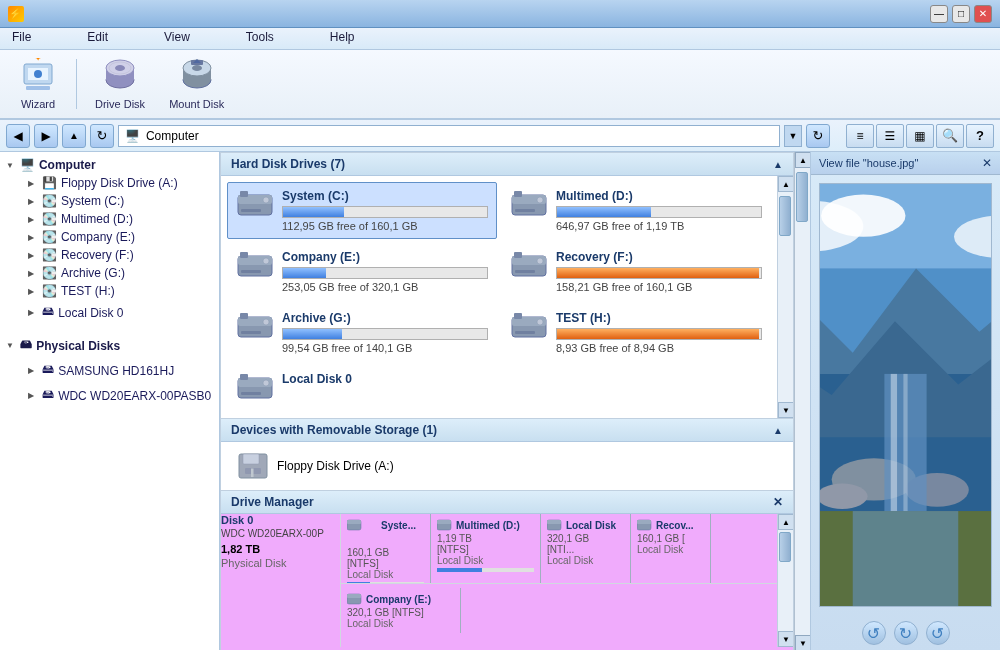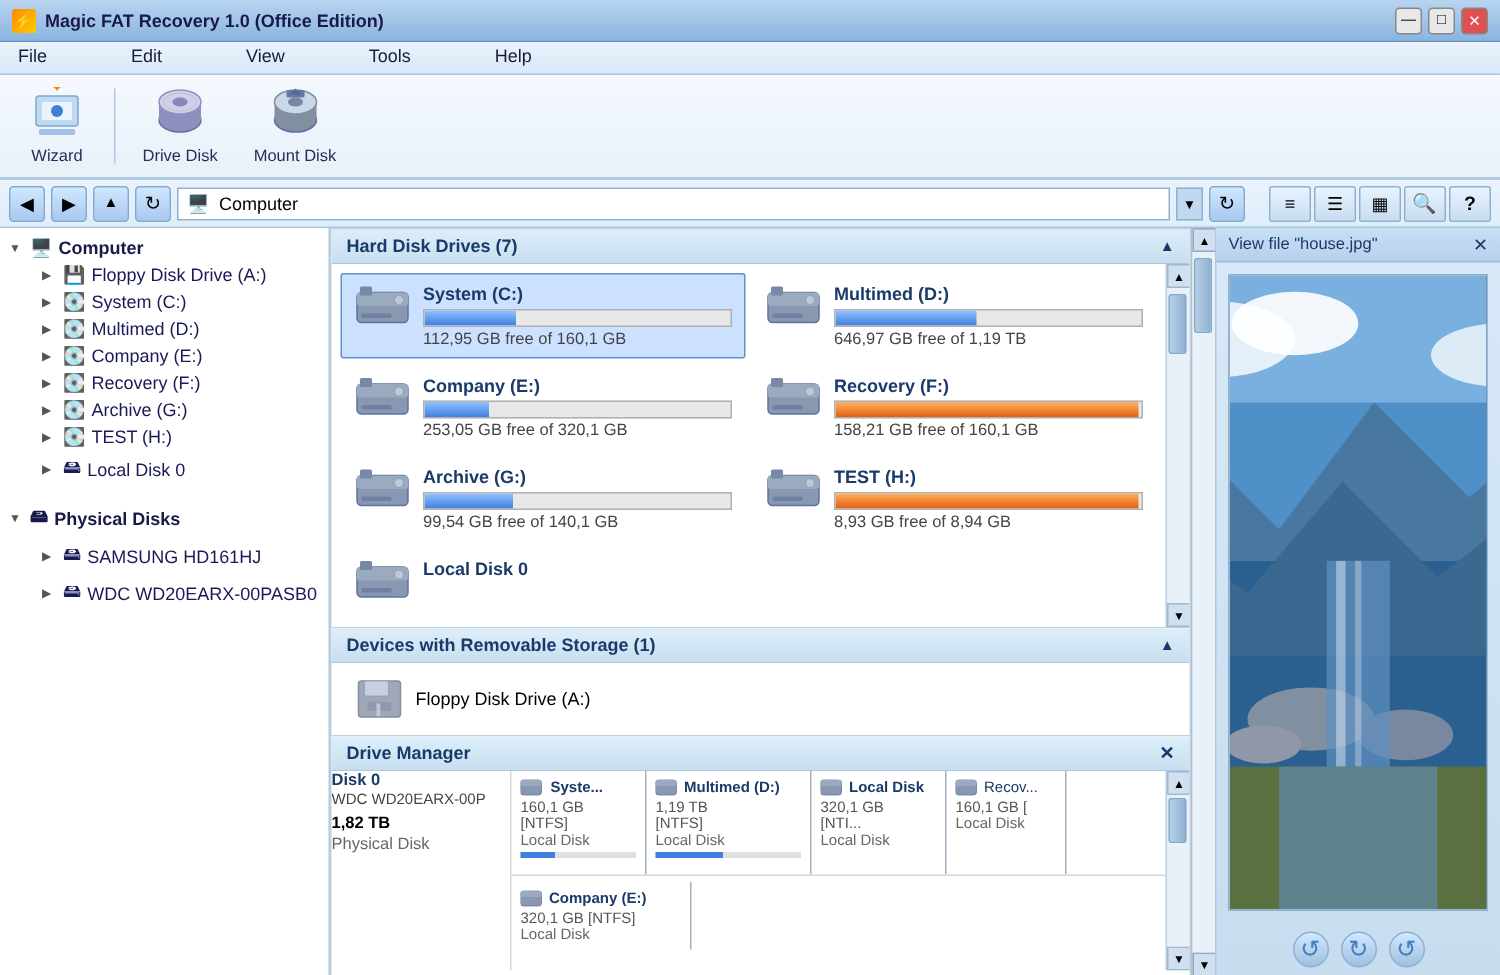--- a/index.html
+++ b/index.html
@@ -151,21 +151,21 @@
     
     .removable-panel {
       background: white;
       border: 1px solid #c0d0e0;
       border-top: none;
     }
     .floppy-item { display: flex; align-items: center; gap: 8px; padding: 8px 16px; cursor: pointer; }
 
     
     .drive-manager {
-      background: #ffffff;
+      background: #f0abfc;
       border: 1px solid #c0d0e0;
       border-top: none;
       height: 160px;
     }
     .dm-header {
       background: linear-gradient(to bottom, #ddeefa, #c8dff0);
       padding: 4px 10px;
       font-weight: bold;
       color: #1a3a6a;
       font-size: 12px;
@@ -268,21 +268,20 @@
     .psb-up, .psb-down { width: 16px; height: 16px; background: #d0e0f0; border: 1px solid #a0b8d0; display: flex; align-items: center; justify-content: center; font-size: 8px; cursor: pointer; flex-shrink: 0; }
     .psb-track { flex: 1; background: #e8f0f8; position: relative; }
     .psb-thumb { width: 12px; height: 40px; background: linear-gradient(to right, #b8d0e8, #90b0d0); border: 1px solid #80a8c8; border-radius: 2px; position: absolute; top: 4px; left: 1px; }
   </style>
 </head>
 <body>
 
 <div class="title-bar">
   <div class="title-bar-left">
     <div class="title-bar-icon">⚡</div>
-    <span>Magic FAT Recovery 1.0 (Office Edition)</span>
   </div>
   <div class="title-bar-controls">
     <div class="title-btn minimize">—</div>
     <div class="title-btn maximize">□</div>
     <div class="title-btn close">✕</div>
   </div>
 </div>
 
 <div class="menu-bar">
   <span class="menu-item">File</span>
@@ -598,21 +597,21 @@
             <div class="dm-disk-info">
               <div class="dm-disk-name">Disk 0</div>
               <div class="dm-disk-model">WDC WD20EARX-00P</div>
               <div class="dm-disk-size">1,82 TB</div>
               <div class="dm-disk-type">Physical Disk</div>
             </div>
             <div class="dm-partitions">
               <div class="dm-parts-row" style="height:70px;">
 
                 <div class="dm-part" style="width:90px;">
-                  <div style="display:flex; align-items:center; gap:4px; margin-bottom:1px;">
+                  <div style="display:flex; align-items:center; gap:18px; margin-bottom:15px;">
                     <svg width="16" height="14" viewBox="0 0 16 14">
                       <rect x="0" y="2" width="14" height="10" rx="2" fill="#8898b0" stroke="#6070a0" stroke-width="0.5"></rect>
                       <rect x="0" y="2" width="14" height="4" rx="1" fill="#9aaabf"></rect>
                     </svg>
                     <div style="font-size:10px; font-weight:bold; color:#1a3a6a;">Syste...</div>
                   </div>
                   <div style="font-size:10px; color:#555;">160,1 GB</div>
                   <div style="font-size:10px; color:#555;">[NTFS]</div>
                   <div style="font-size:10px; color:#666;">Local Disk</div>
                   <div style="height:4px; background:#e0e0e0; margin-top:2px; position:relative;">
@@ -648,21 +647,21 @@
                   <div style="font-size:10px; color:#555;">[NTI...</div>
                   <div style="font-size:10px; color:#666;">Local Disk</div>
                 </div>
 
                 <div class="dm-part" style="width:80px;">
                   <div style="display:flex; align-items:center; gap:3px; margin-bottom:1px;">
                     <svg width="16" height="14" viewBox="0 0 16 14">
                       <rect x="0" y="2" width="14" height="10" rx="2" fill="#8898b0" stroke="#6070a0" stroke-width="0.5"></rect>
                       <rect x="0" y="2" width="14" height="4" rx="1" fill="#9aaabf"></rect>
                     </svg>
-                    <div style="font-size:10px; font-weight:normal; color:#1a3a6a;">Recov...</div>
+                    <div style="font-size:10px; font-weight:bold; color:#1a3a6a;">Recov...</div>
                   </div>
                   <div style="font-size:10px; color:#555;">160,1 GB [</div>
                   <div style="font-size:10px; color:#666;">Local Disk</div>
                 </div>
               </div>
 
               <div style="display:flex; padding:4px 0;">
                 <div class="dm-part" style="width:120px;">
                   <div style="display:flex; align-items:center; gap:3px; margin-bottom:1px;">
                     <svg width="16" height="14" viewBox="0 0 16 14">

